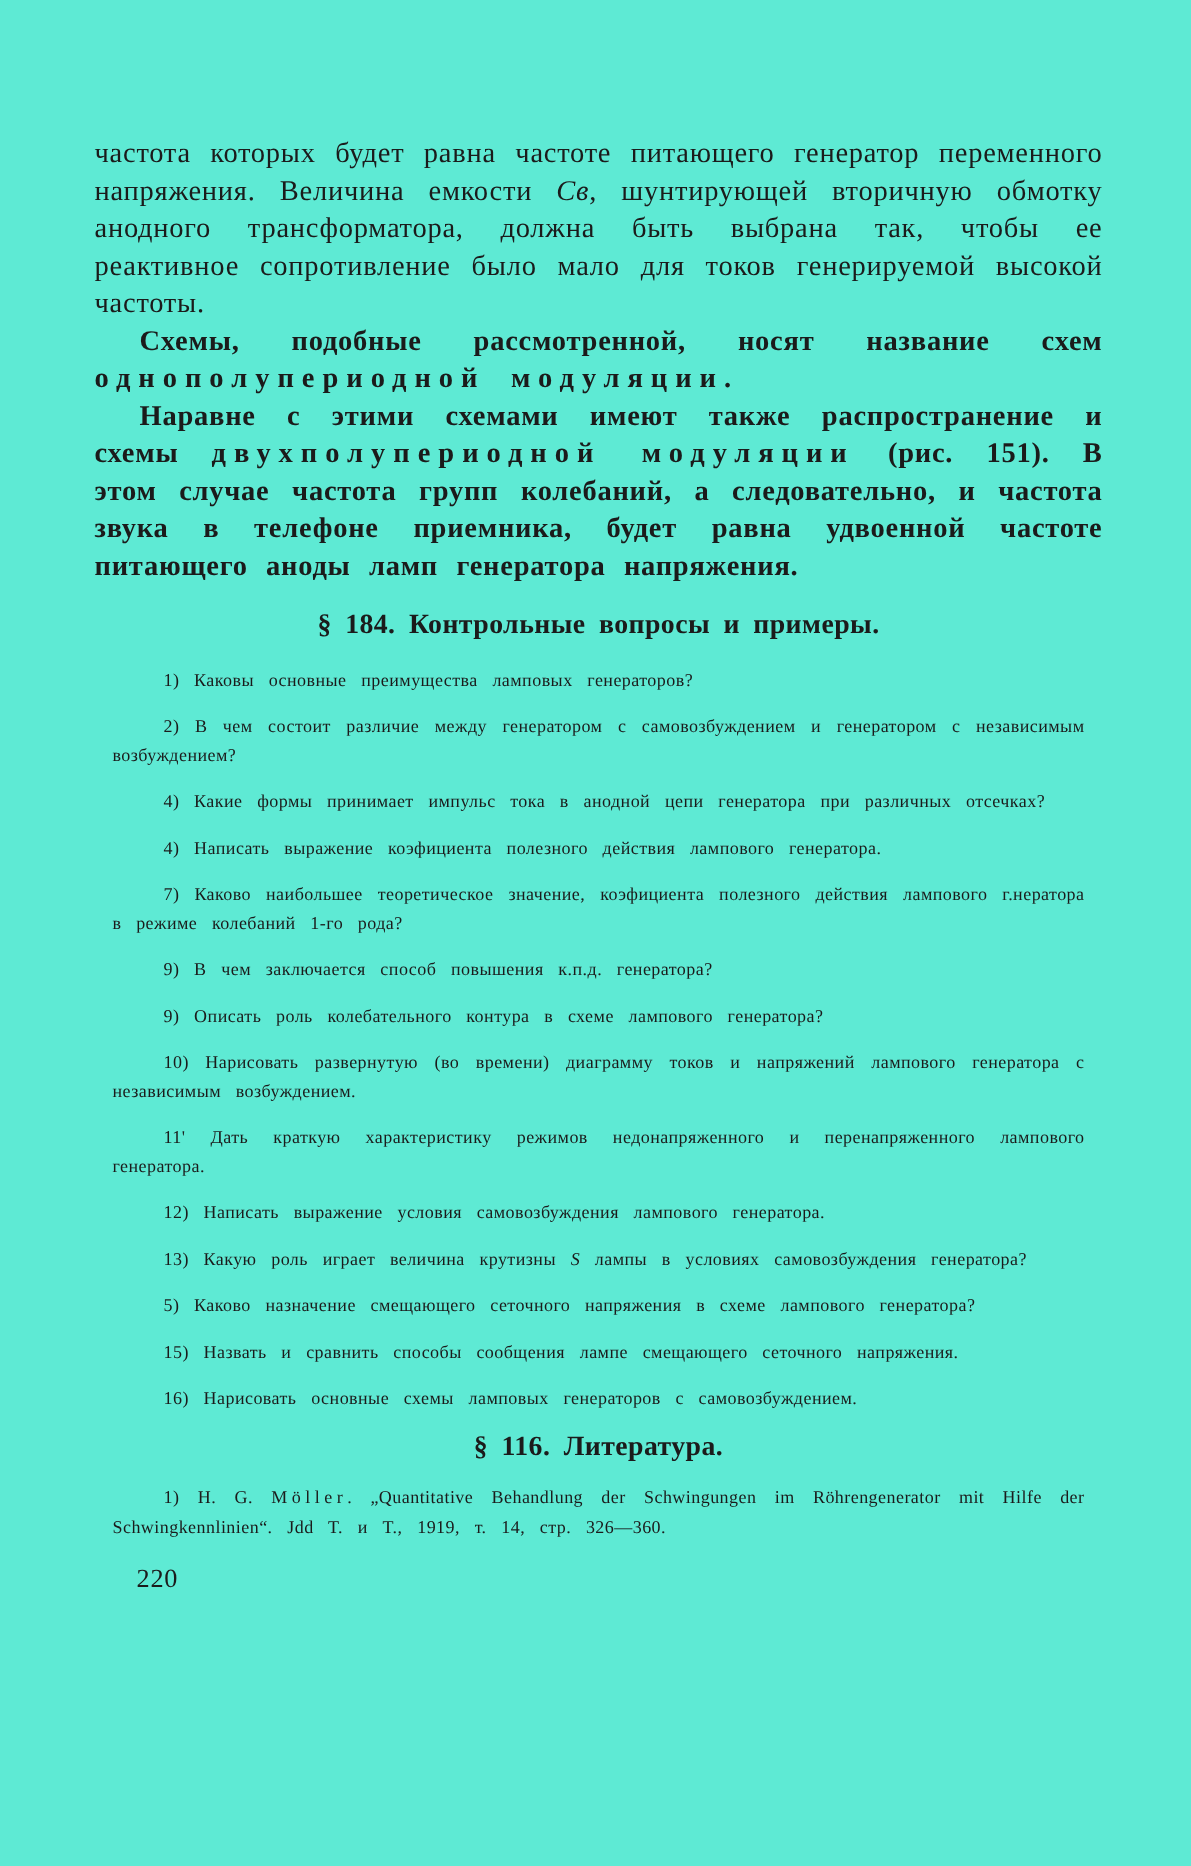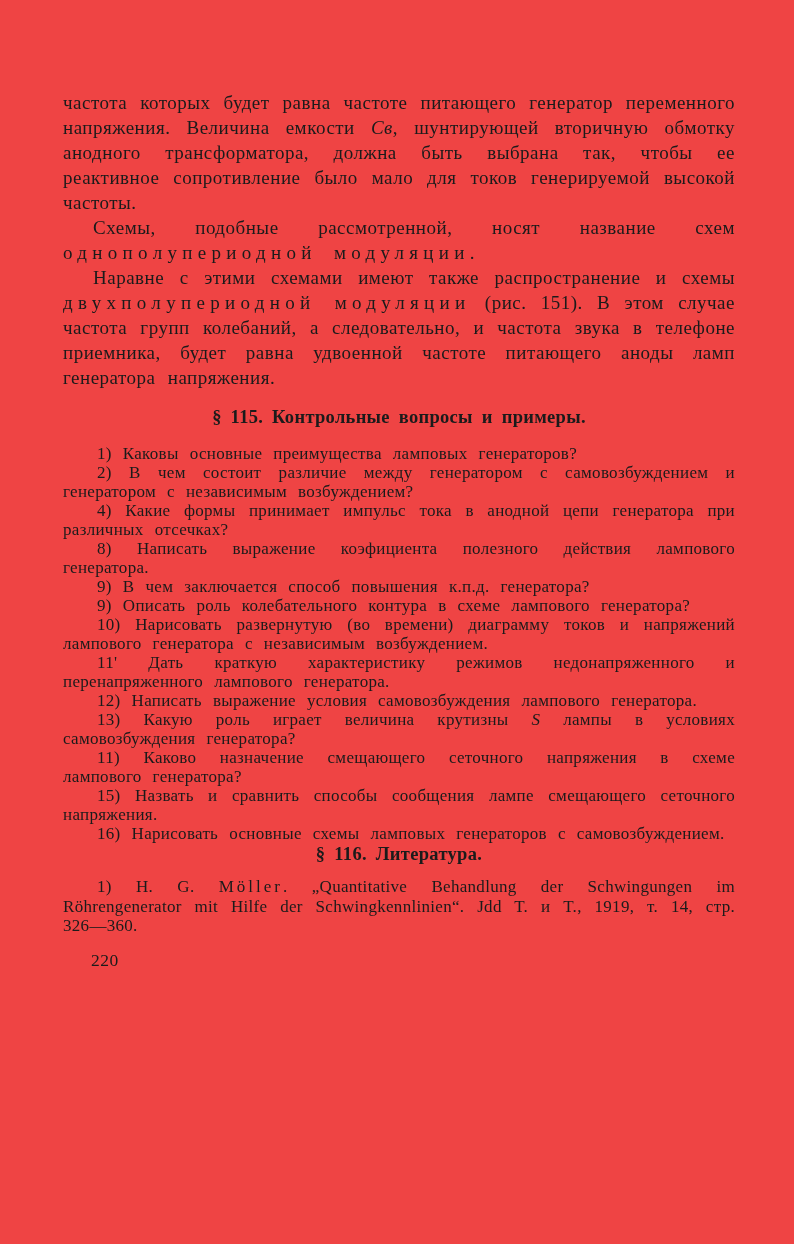--- a/index.html
+++ b/index.html
@@ -5,52 +5,52 @@
   html, body {
     margin: 0;
     padding: 0;
     background: #e8e8e6;
   }
   .page {
     width: 794px;
     height: 1244px;
     box-sizing: border-box;
     margin: 0 auto;
-    background: #ef4444;
+    background: #5eead4;
     color: #1b1b1b;
     font-family: "Liberation Serif", "DejaVu Serif", serif;
     padding: 90px 59px 0 63px;
     overflow: hidden;
     position: relative;
   }
   .para {
     margin: 0;
     font-size: 19px;
     line-height: 25px;
     text-align: justify;
     word-spacing: 7px;
     letter-spacing: 0.5px;
   }
-  .para.indent { text-indent: 30px; }
+  .para.indent { text-indent: 30px; font-weight: bold; }
   .spaced { letter-spacing: 0.28em; }
   .spaced-latin { letter-spacing: 3px; }
   .var { font-style: italic; letter-spacing: 0.5px; }
   .sec-heading {
     margin: 16px 0 15px 0;
     font-size: 18.5px;
     line-height: 23px;
     font-weight: bold;
     text-align: center;
     word-spacing: 4px;
     letter-spacing: 0.3px;
   }
   .sec-heading.lit { margin: 0 0 11px 0; }
   .q, .lit-entry {
-    margin: 0;
-    font-size: 17px;
+    margin: 12px;
+    font-size: 12px;
     line-height: 19px;
     text-align: justify;
     word-spacing: 6.5px;
     letter-spacing: 0.3px;
     text-indent: 34px;
   }
   .lit-entry { line-height: 19.5px; }
   .q i, .lit-entry i { font-style: italic; }
   .page-num {
     margin-top: 14px;
@@ -63,34 +63,35 @@
 <body>
 
 <div class="page">
 
   <p class="para"><span>частота которых будет равна частоте питающего генератор переменного напряжения. Величина емкости </span><i class="var">Св</i><span>, шунтирующей вторичную обмотку анодного трансформатора, должна быть выбрана так, чтобы ее реактивное сопротивление было мало для токов генерируемой высокой частоты.</span></p>
 
   <p class="para indent"><span>Схемы, подобные рассмотренной, носят название схем </span><span class="spaced">однополупериодной модуляции.</span></p>
 
   <p class="para indent"><span>Наравне с этими схемами имеют также распространение и схемы </span><span class="spaced">двухполупериодной модуляции</span><span> (рис. 151). В этом случае частота групп колебаний, а следовательно, и частота звука в телефоне приемника, будет равна удвоенной частоте питающего аноды ламп генератора напряжения.</span></p>
 
-  <h2 class="sec-heading">§ 115. Контрольные вопросы и примеры.</h2>
+  <h2 class="sec-heading">§ 184. Контрольные вопросы и примеры.</h2>
 
   <div>
       <p class="q">1) Каковы основные преимущества ламповых генераторов?</p>
       <p class="q">2) В чем состоит различие между генератором с самовозбуждением и генератором с независимым возбуждением?</p>
       <p class="q">4) Какие формы принимает импульс тока в анодной цепи генератора при различных отсечках?</p>
-      <p class="q">8) Написать выражение коэфициента полезного действия лампового генератора.</p>
+      <p class="q">4) Написать выражение коэфициента полезного действия лампового генератора.</p>
+      <p class="q">7) Каково наибольшее теоретическое значение, коэфициента полезного действия лампового г.нератора в режиме колебаний 1-го рода?</p>
       <p class="q">9) В чем заключается способ повышения к.п.д. генератора?</p>
       <p class="q">9) Описать роль колебательного контура в схеме лампового генератора?</p>
       <p class="q">10) Нарисовать развернутую (во времени) диаграмму токов и напряжений лампового генератора с независимым возбуждением.</p>
       <p class="q">11' Дать краткую характеристику режимов недонапряженного и перенапряженного лампового генератора.</p>
       <p class="q">12) Написать выражение условия самовозбуждения лампового генератора.</p>
       <p class="q">13) Какую роль играет величина крутизны <i>S</i> лампы в условиях самовозбуждения генератора?</p>
-      <p class="q">11) Каково назначение смещающего сеточного напряжения в схеме лампового генератора?</p>
+      <p class="q">5) Каково назначение смещающего сеточного напряжения в схеме лампового генератора?</p>
       <p class="q">15) Назвать и сравнить способы сообщения лампе смещающего сеточного напряжения.</p>
       <p class="q">16) Нарисовать основные схемы ламповых генераторов с самовозбуждением.</p>
     </div>
 
   <h2 class="sec-heading lit">§ 116. Литература.</h2>
 
   <p class="lit-entry"><span>1) H. G. </span><span class="spaced-latin">Möller</span><span>. „Quantitative Behandlung der Schwingungen im Röhrengenerator mit Hilfe der Schwingkennlinien“. Jdd T. и T., 1919, т. 14, стр. 326—360.</span></p>
 
   <div class="page-num">220</div>
 

